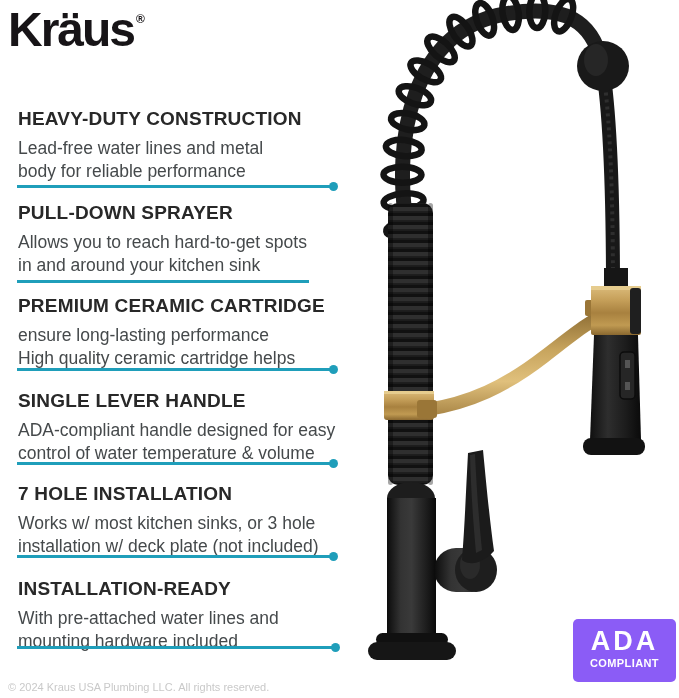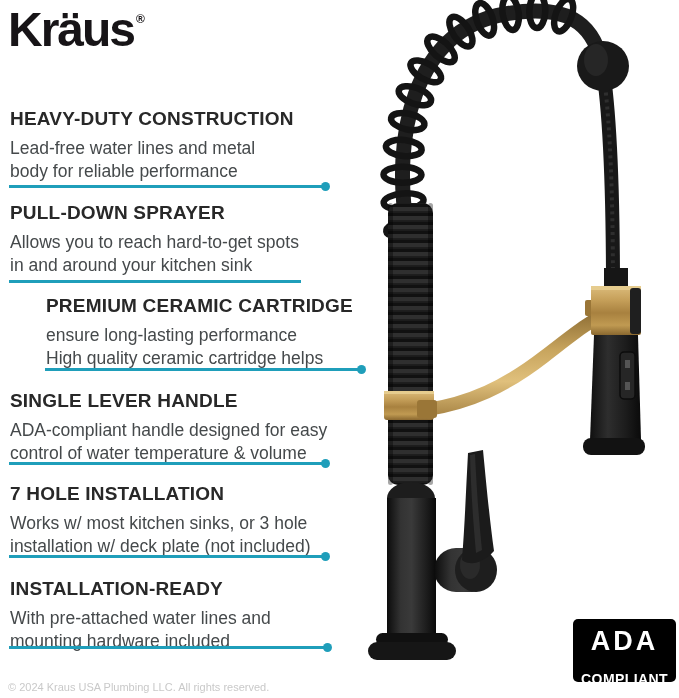--- a/index.html
+++ b/index.html
@@ -6,32 +6,32 @@
   #page{position:relative;width:679px;height:698px;background:#ffffff;overflow:hidden;
         font-family:"Liberation Sans", sans-serif;}
 
   
   .logo{position:absolute;left:8px;top:6px;color:#171417;font-size:48px;font-weight:bold;
         letter-spacing:-2px;line-height:1;}
   .logo .reg{font-size:12px;font-weight:bold;letter-spacing:0;vertical-align:super;
         position:relative;top:-6px;left:2px;}
 
   
-  .feature{position:absolute;left:10px;width:340px;}
+  .feature{position:absolute;left:18px;width:340px;}
   .feature h3{margin:0;font-size:19px;font-weight:bold;color:#282828;letter-spacing:.2px;line-height:1.2;}
   .feature p{margin:6px 0 0 0;font-size:17.5px;color:#45494b;line-height:23px;}
   .feature p span{display:block;}
   .rule{position:absolute;left:-1px;height:3px;background:#1F9EBA;}
   .rule .dot{position:absolute;right:-5px;top:-3px;width:9px;height:9px;border-radius:50%;background:#1F9EBA;}
 
   
-  .ada{position:absolute;left:573px;top:619px;width:103px;height:63px;background:#000000;
+  .ada{position:absolute;left:573px;top:619px;width:103px;height:63px;background:#8b5cf6;
        border-radius:5px;color:#ffffff;text-align:center;box-sizing:border-box;padding-top:9px;}
   .ada .l1{font-size:27px;font-weight:bold;letter-spacing:3px;line-height:1;}
-  .ada .l2{font-size:14px;font-weight:bold;letter-spacing:.4px;line-height:1;margin-top:17px;}
+  .ada .l2{font-size:11px;font-weight:bold;letter-spacing:.4px;line-height:1;margin-top:3px;}
 
   
   .copy{position:absolute;left:8px;top:681px;font-size:11px;color:#c9c9c9;}
 
   
   #faucet-svg{position:absolute;left:0;top:0;width:679px;height:698px;}
 </style>
 </head>
 <body>
 
@@ -54,21 +54,21 @@
 
   <div class="feature" style="top:202px;">
     <h3>PULL-DOWN SPRAYER</h3>
     <p>
       <span>Allows you to reach hard-to-get spots</span>
       <span>in and around your kitchen sink</span>
     </p>
     <div class="rule no-dot" style="top:78px;width:292px;"></div>
   </div>
 
-  <div class="feature" style="top:295px;margin-left:36px;">
+  <div class="feature" style="top:295px;">
     <h3>PREMIUM CERAMIC CARTRIDGE</h3>
     <p>
       <span>ensure long-lasting performance</span>
       <span>High quality ceramic cartridge helps</span>
     </p>
     <div class="rule" style="top:73px;width:316px;">
         <span class="dot"></span>
       </div>
   </div>
 

